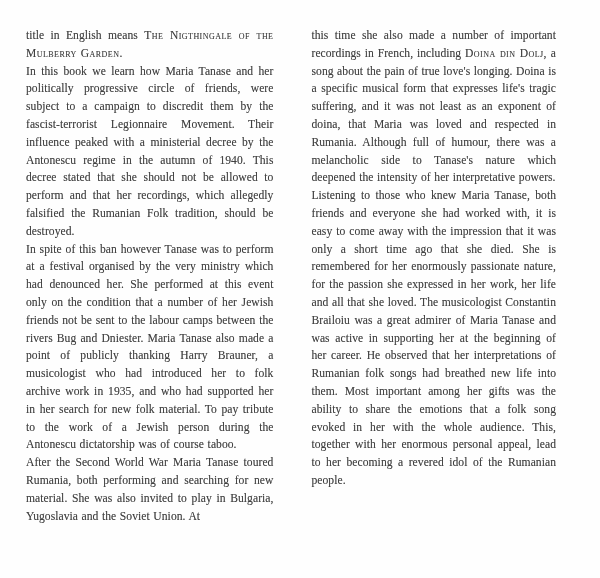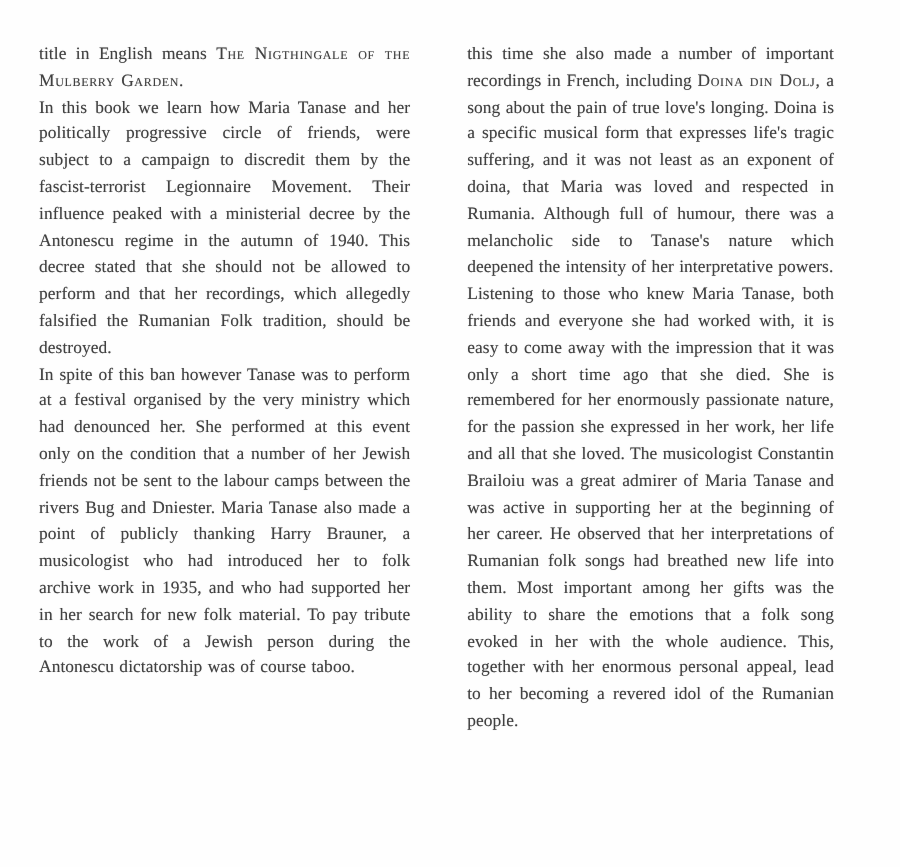--- a/index.html
+++ b/index.html
@@ -46,20 +46,21 @@
 </style>
 </head>
 <body>
 
 <div class="page">
 
   <div class="col col-left">
     <p><span>title in English means </span><span class="sc">The Nigthingale of the Mulberry Garden.</span></p>
     <p><span>In this book we learn how Maria Tanase and her politically progressive circle of friends, were subject to a campaign to discredit them by the fascist-terrorist Legionnaire Movement. Their influence peaked with a ministerial decree by the Antonescu regime in the autumn of 1940. This decree stated that she should not be allowed to perform and that her recordings, which allegedly falsified the Rumanian Folk tradition, should be destroyed.</span></p>
     <p><span>In spite of this ban however Tanase was to perform at a festival organised by the very ministry which had denounced her. She performed at this event only on the condition that a number of her Jewish friends not be sent to the labour camps between the rivers Bug and Dniester. Maria Tanase also made a point of publicly thanking Harry Brauner, a musicologist who had introduced her to folk archive work in 1935, and who had supported her in her search for new folk material. To pay tribute to the work of a Jewish person during the Antonescu dictatorship was of course taboo.</span></p>
+    <p><span>After the Second World War Maria Tanase toured Rumania, both performing and searching for new material. She was also invited to play in Bulgaria, Yugoslavia and the Soviet Union. At</span></p>
   </div>
 
   <div class="col col-right">
     <p><span>this time she also made a number of important recordings in French, including </span><span class="sc">Doina din Dolj,</span><span> a song about the pain of true love's longing. Doina is a specific musical form that expresses life's tragic suffering, and it was not least as an exponent of doina, that Maria was loved and respected in Rumania. Although full of humour, there was a melancholic side to Tanase's nature which deepened the intensity of her interpretative powers.</span></p>
     <p><span>Listening to those who knew Maria Tanase, both friends and everyone she had worked with, it is easy to come away with the impression that it was only a short time ago that she died. She is remembered for her enormously passionate nature, for the passion she expressed in her work, her life and all that she loved. The musicologist Constantin Brailoiu was a great admirer of Maria Tanase and was active in supporting her at the beginning of her career. He observed that her interpretations of Rumanian folk songs had breathed new life into them. Most important among her gifts was the ability to share the emotions that a folk song evoked in her with the whole audience. This, together with her enormous personal appeal, lead to her becoming a revered idol of the Rumanian people.</span></p>
   </div>
 
 </div>
 
 </body></html>

